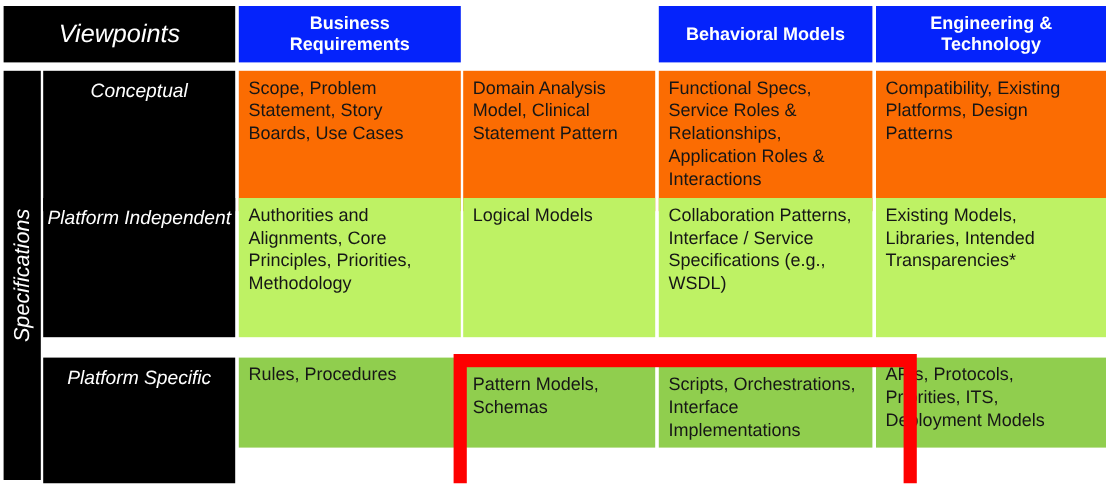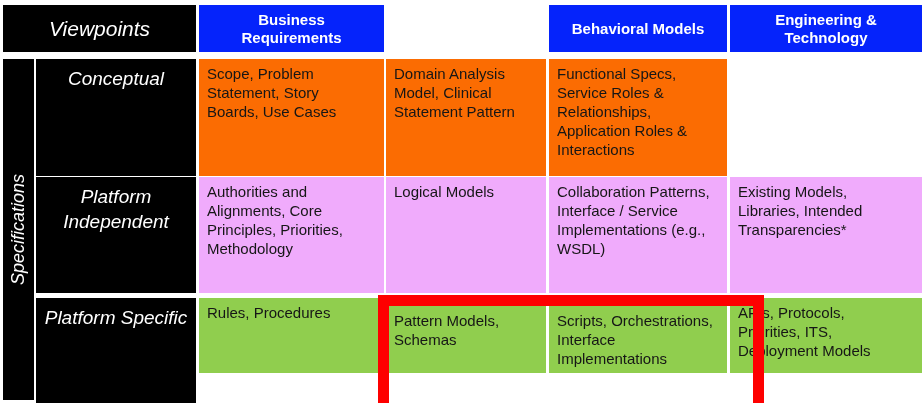--- a/index.html
+++ b/index.html
@@ -11,54 +11,54 @@
   }
   .cell{position:absolute;box-sizing:border-box;}
   
   .col1{left:199px;width:185px;}
   .col2{left:386px;width:160px;}
   .col3{left:549px;width:178px;}
   .col4{left:730px;width:192px;}
   
   .hrow{top:5px;height:47px;}
   .row1{top:59px;height:117px;}
-  .row2{top:177px;height:116px;}
+  .row2{top:165px;height:116px;}
   .row3{top:298px;height:75px;}
   
   .head{
     background:#0523FB;color:#ffffff;font-weight:bold;font-size:15px;line-height:1.2;
     display:flex;align-items:center;justify-content:center;text-align:center;
     padding:0 16px;
   }
   
   .blackcell{background:#000000;color:#ffffff;font-style:italic;}
   .viewpoints{
     left:3px;top:5px;width:193px;height:47px;
     display:flex;align-items:center;justify-content:center;
     font-size:21px;
   }
   .rowlabel{
     left:36px;width:160px;
-    text-align:center;font-size:19px;line-height:1.3;padding-top:8px;
+    text-align:center;font-size:16px;line-height:1.3;padding-top:8px;
   }
   .rowlabel.r3{top:298px;height:132px;text-align:center;}
   .specstrip{
     left:3px;top:59px;width:31px;height:341px;
     display:flex;align-items:center;justify-content:center;overflow:visible;
   }
   .specstrip span{
     transform:rotate(-90deg);white-space:nowrap;font-size:18px;font-style:italic;
   }
   
   .data{
     color:#161616;font-size:15px;line-height:1.27;
     padding:5px 14px 5px 8px;text-align:left;
   }
   .bg-orange{background:#FB6C02;}
-  .bg-amber{background:#f0abfc;}
+  .bg-amber{background:#bef264;}
   .bg-green{background:#90CE4E;}
   .in-redbox{padding-top:13px;}
   
   .redbox{
     position:absolute;left:378px;top:295px;width:364px;height:108px;
     border:11px solid #FE0000;background:transparent;z-index:5;
     pointer-events:none;
   }
 </style>
 </head>
@@ -75,24 +75,25 @@
     <span>Specifications</span>
   </div>
 
   <div class="cell blackcell rowlabel row1">Conceptual</div>
   <div class="cell blackcell rowlabel row2">Platform Independent</div>
   <div class="cell blackcell rowlabel r3">Platform Specific</div>
 
   <div class="cell data bg-orange row1 col1">Scope, Problem Statement, Story Boards, Use Cases</div>
   <div class="cell data bg-orange row1 col2">Domain Analysis Model, Clinical Statement Pattern</div>
   <div class="cell data bg-orange row1 col3">Functional Specs, Service Roles &amp; Relationships, Application Roles &amp; Interactions</div>
+  <div class="cell data bg-orange row1 col4">Compatibility, Existing Platforms, Design Patterns</div>
 
   <div class="cell data bg-amber row2 col1">Authorities and Alignments,  Core Principles, Priorities, Methodology</div>
   <div class="cell data bg-amber row2 col2">Logical Models</div>
-  <div class="cell data bg-amber row2 col3">Collaboration Patterns, Interface / Service Implementations  (e.g., WSDL)</div>
+  <div class="cell data bg-amber row2 col3">Collaboration Patterns, Interface / Service Specifications  (e.g., WSDL)</div>
   <div class="cell data bg-amber row2 col4">Existing Models, Libraries, Intended Transparencies*</div>
 
   <div class="cell data bg-green row3 col1">Rules, Procedures</div>
   <div class="cell data bg-green row3 col2 in-redbox">Pattern Models, Schemas</div>
   <div class="cell data bg-green row3 col3 in-redbox">Scripts, Orchestrations, Interface Implementations</div>
   <div class="cell data bg-green row3 col4">APIs, Protocols, Priorities, ITS, Deployment Models</div>
 
   <div class="redbox"></div>
 
 </div>

